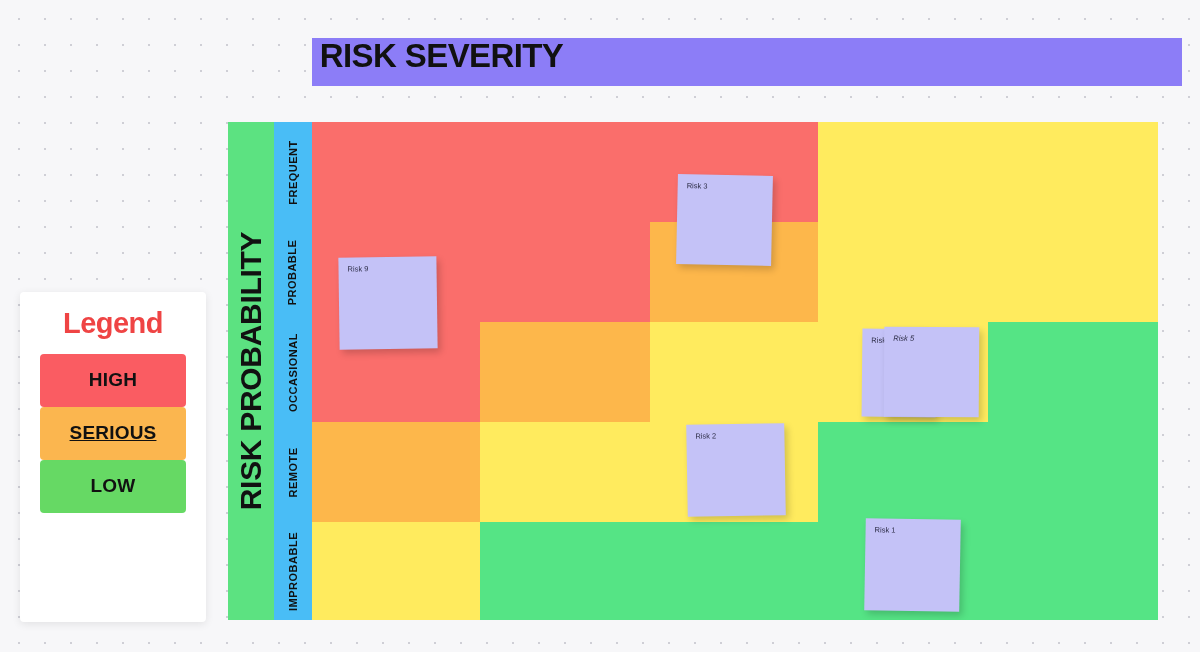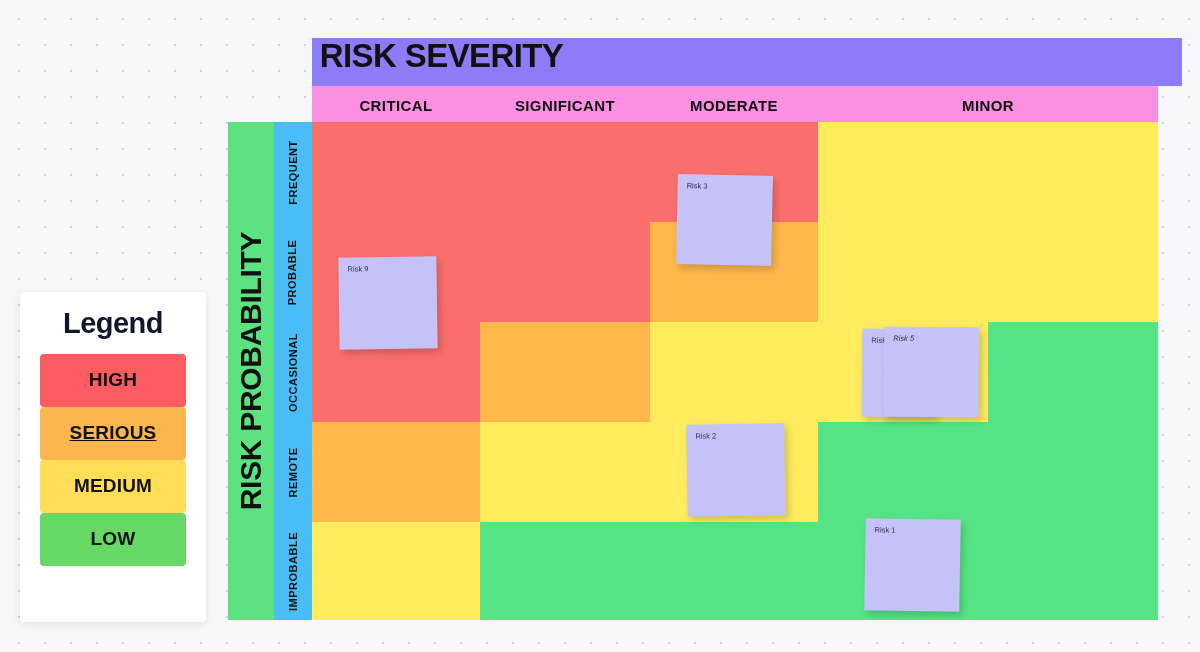--- a/index.html
+++ b/index.html
@@ -126,21 +126,21 @@
     left: 20px; top: 292px;
     width: 186px; height: 330px;
     background: #ffffff;
     border-radius: 4px;
     box-shadow: 0 2px 8px rgba(0,0,0,0.09);
     padding: 16px 20px 18px 20px;
   }
   .legend-title {
     font-size: 29px;
     font-weight: 800;
-    color: #0f172a;
+    color: #ef4444;
     text-align: center;
     letter-spacing: -0.5px;
     line-height: 1.1;
     margin-bottom: 14px;
   }
   .legend-item {
     height: 53px;
     border-radius: 4px;
     display: flex; align-items: center; justify-content: center;
     font-size: 19px;
@@ -152,26 +152,20 @@
 </style>
 </head>
 <body>
 
 <div id="canvas">
 
   <div class="sev-title-bar">
     <div class="sev-title-text">RISK SEVERITY</div>
   </div>
 
-  <div class="sev-band" id="sev-band">
-      <div class="sev-cell" style="left: 0px; width: 168px;">CRITICAL</div>
-      <div class="sev-cell" style="left: 168px; width: 170px;">SIGNIFICANT</div>
-      <div class="sev-cell" style="left: 338px; width: 168px;">MODERATE</div>
-      <div class="sev-cell" style="left: 506px; width: 340px;">MINOR</div>
-    </div>
 
   <div class="prob-title-bar">
     <div class="prob-title-text">RISK PROBABILITY</div>
   </div>
 
   <div class="prob-band" id="prob-band">
       <div class="prob-cell" style="top: 0px; height: 100px;">
         <span>FREQUENT</span>
       </div>
       <div class="prob-cell" style="top: 100px; height: 100px;">
@@ -228,18 +222,17 @@
       <div class="note" style="left: 553px; top: 397px; width: 95px; height: 92px; z-index: 5; transform: rotate(1deg);">
         <span class="note-label">Risk 1</span>
       </div>
     </div>
 
   <div class="legend">
     <div class="legend-title">Legend</div>
     <div id="legend-items">
         <div class="legend-item" style="background: rgb(250, 92, 98);">HIGH</div>
         <div class="legend-item" style="background: rgb(251, 182, 79); text-decoration: underline;">SERIOUS</div>
-        <div class="legend-item" style="background: rgb(255, 221, 87);">MEDIUM</div>
         <div class="legend-item" style="background: rgb(102, 217, 100);">LOW</div>
       </div>
   </div>
 
 </div>
 
 </body></html>

